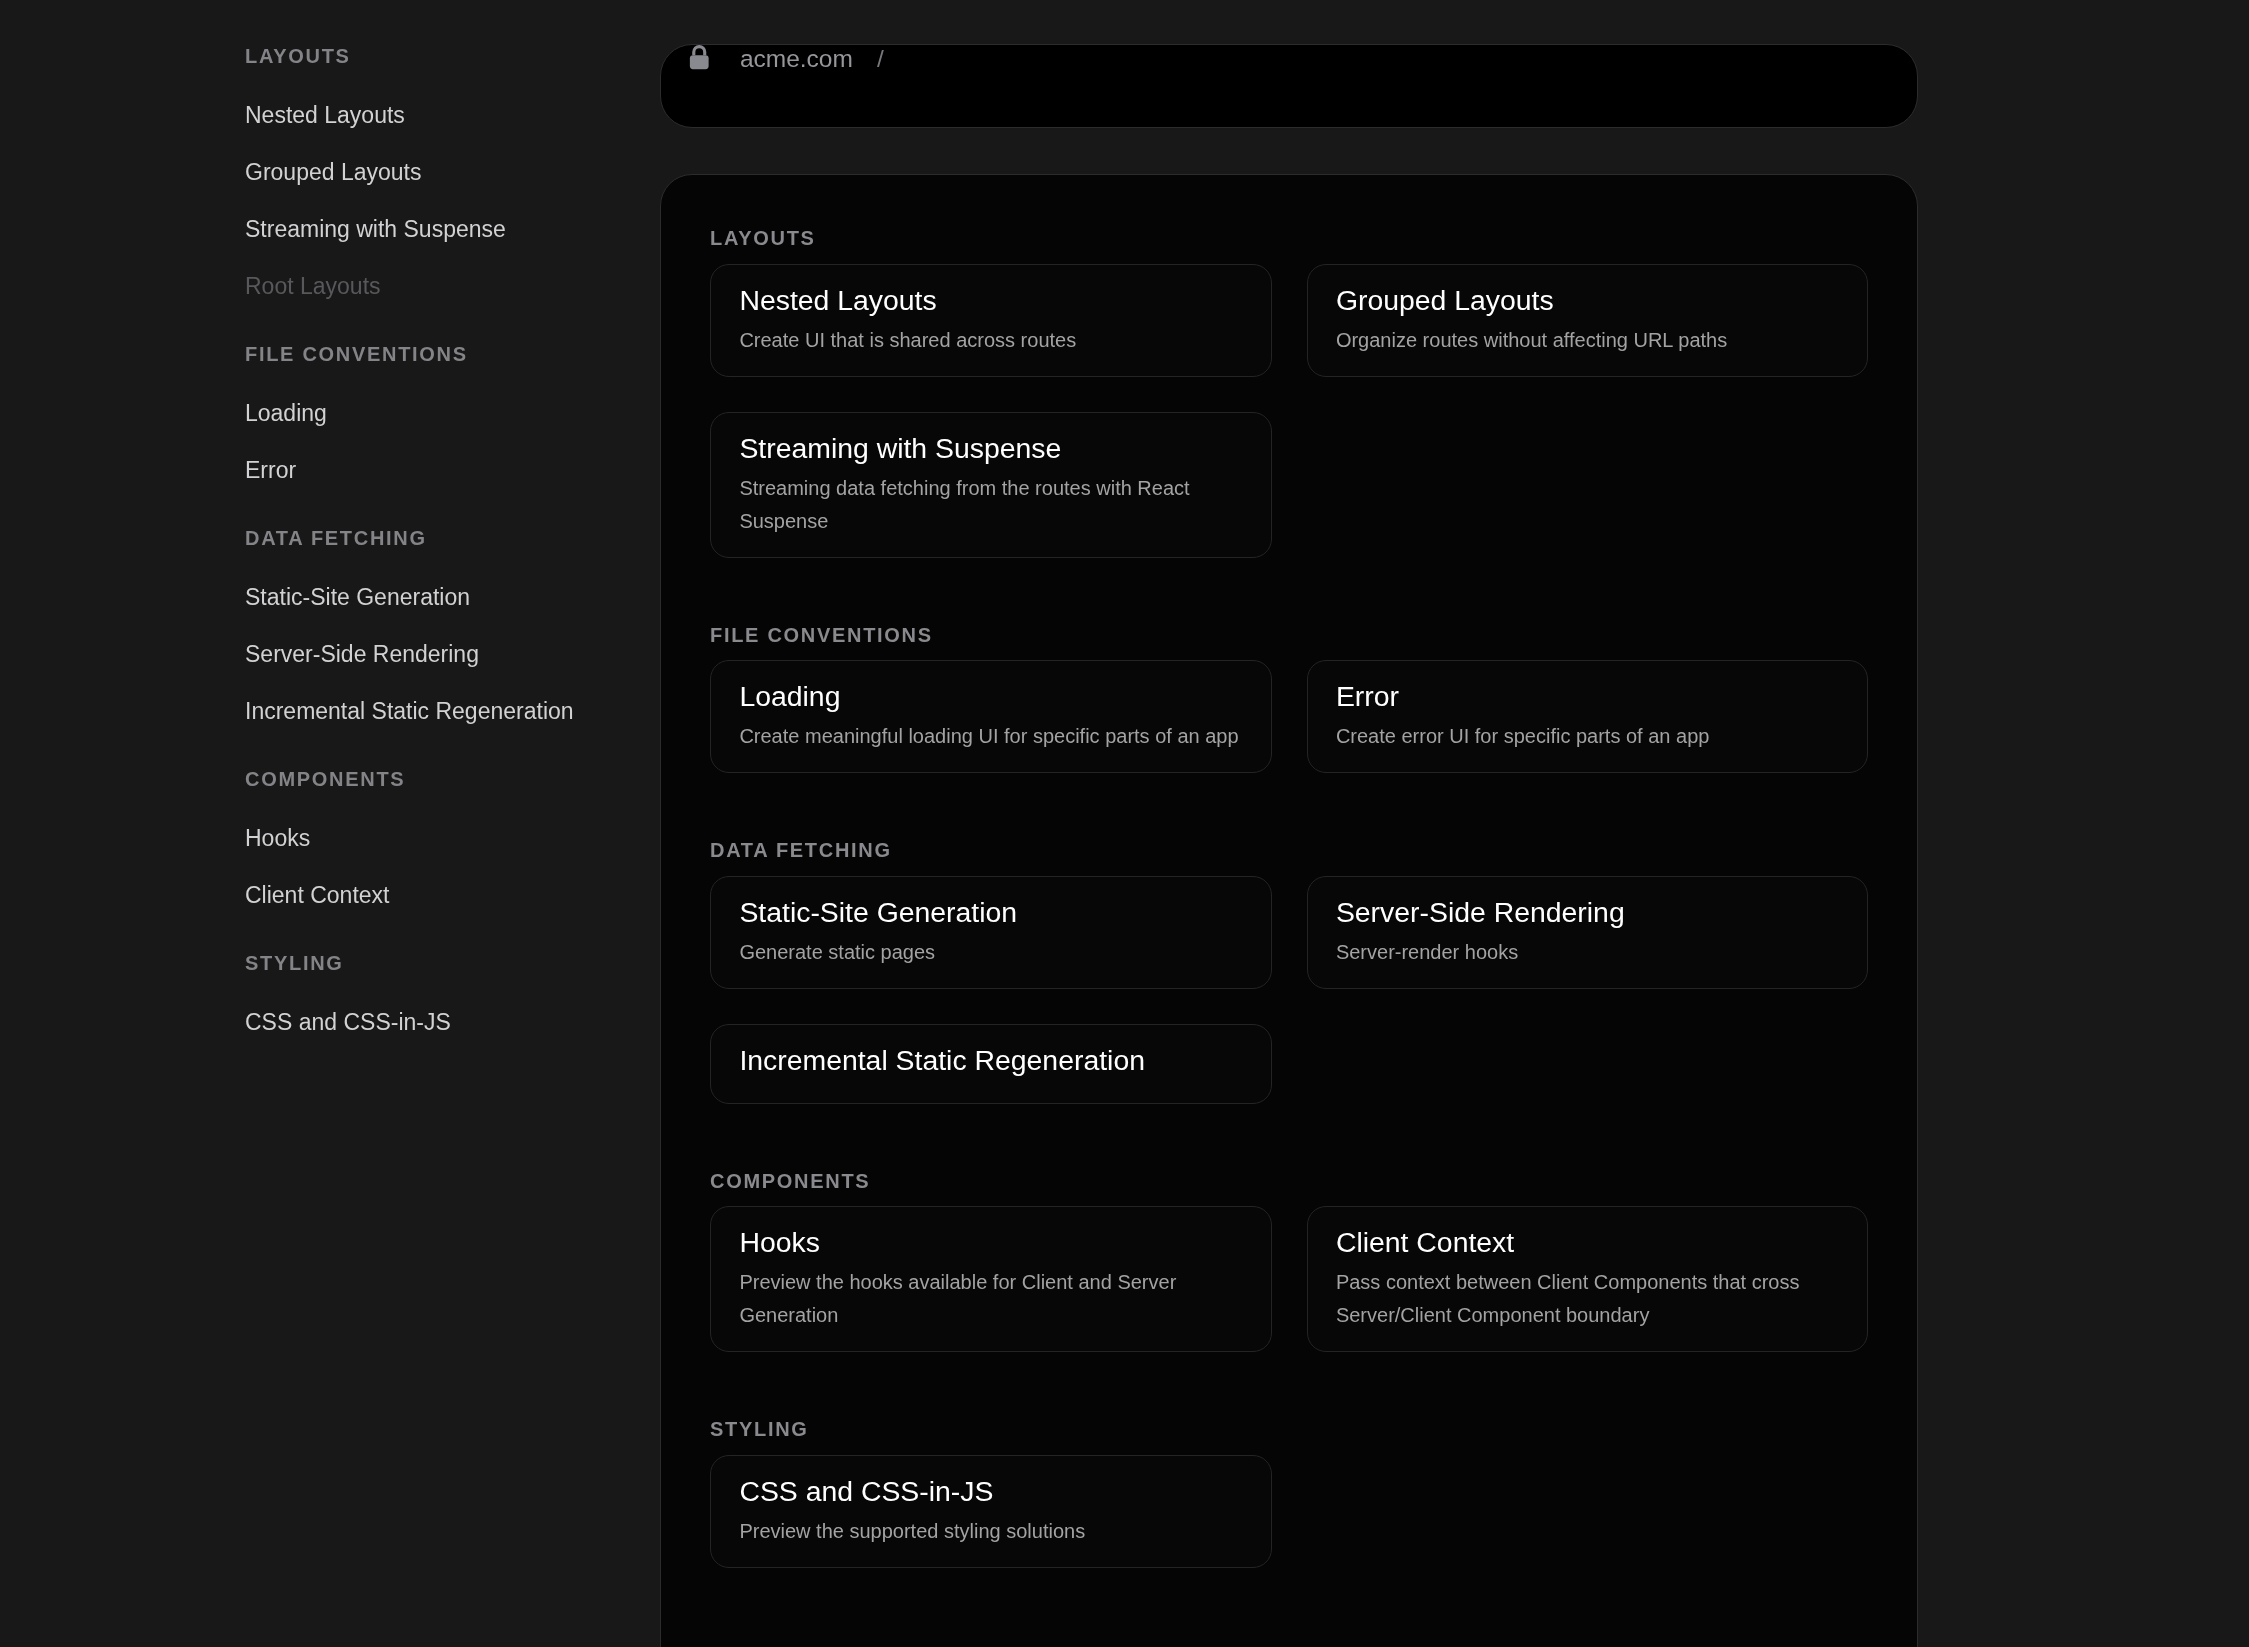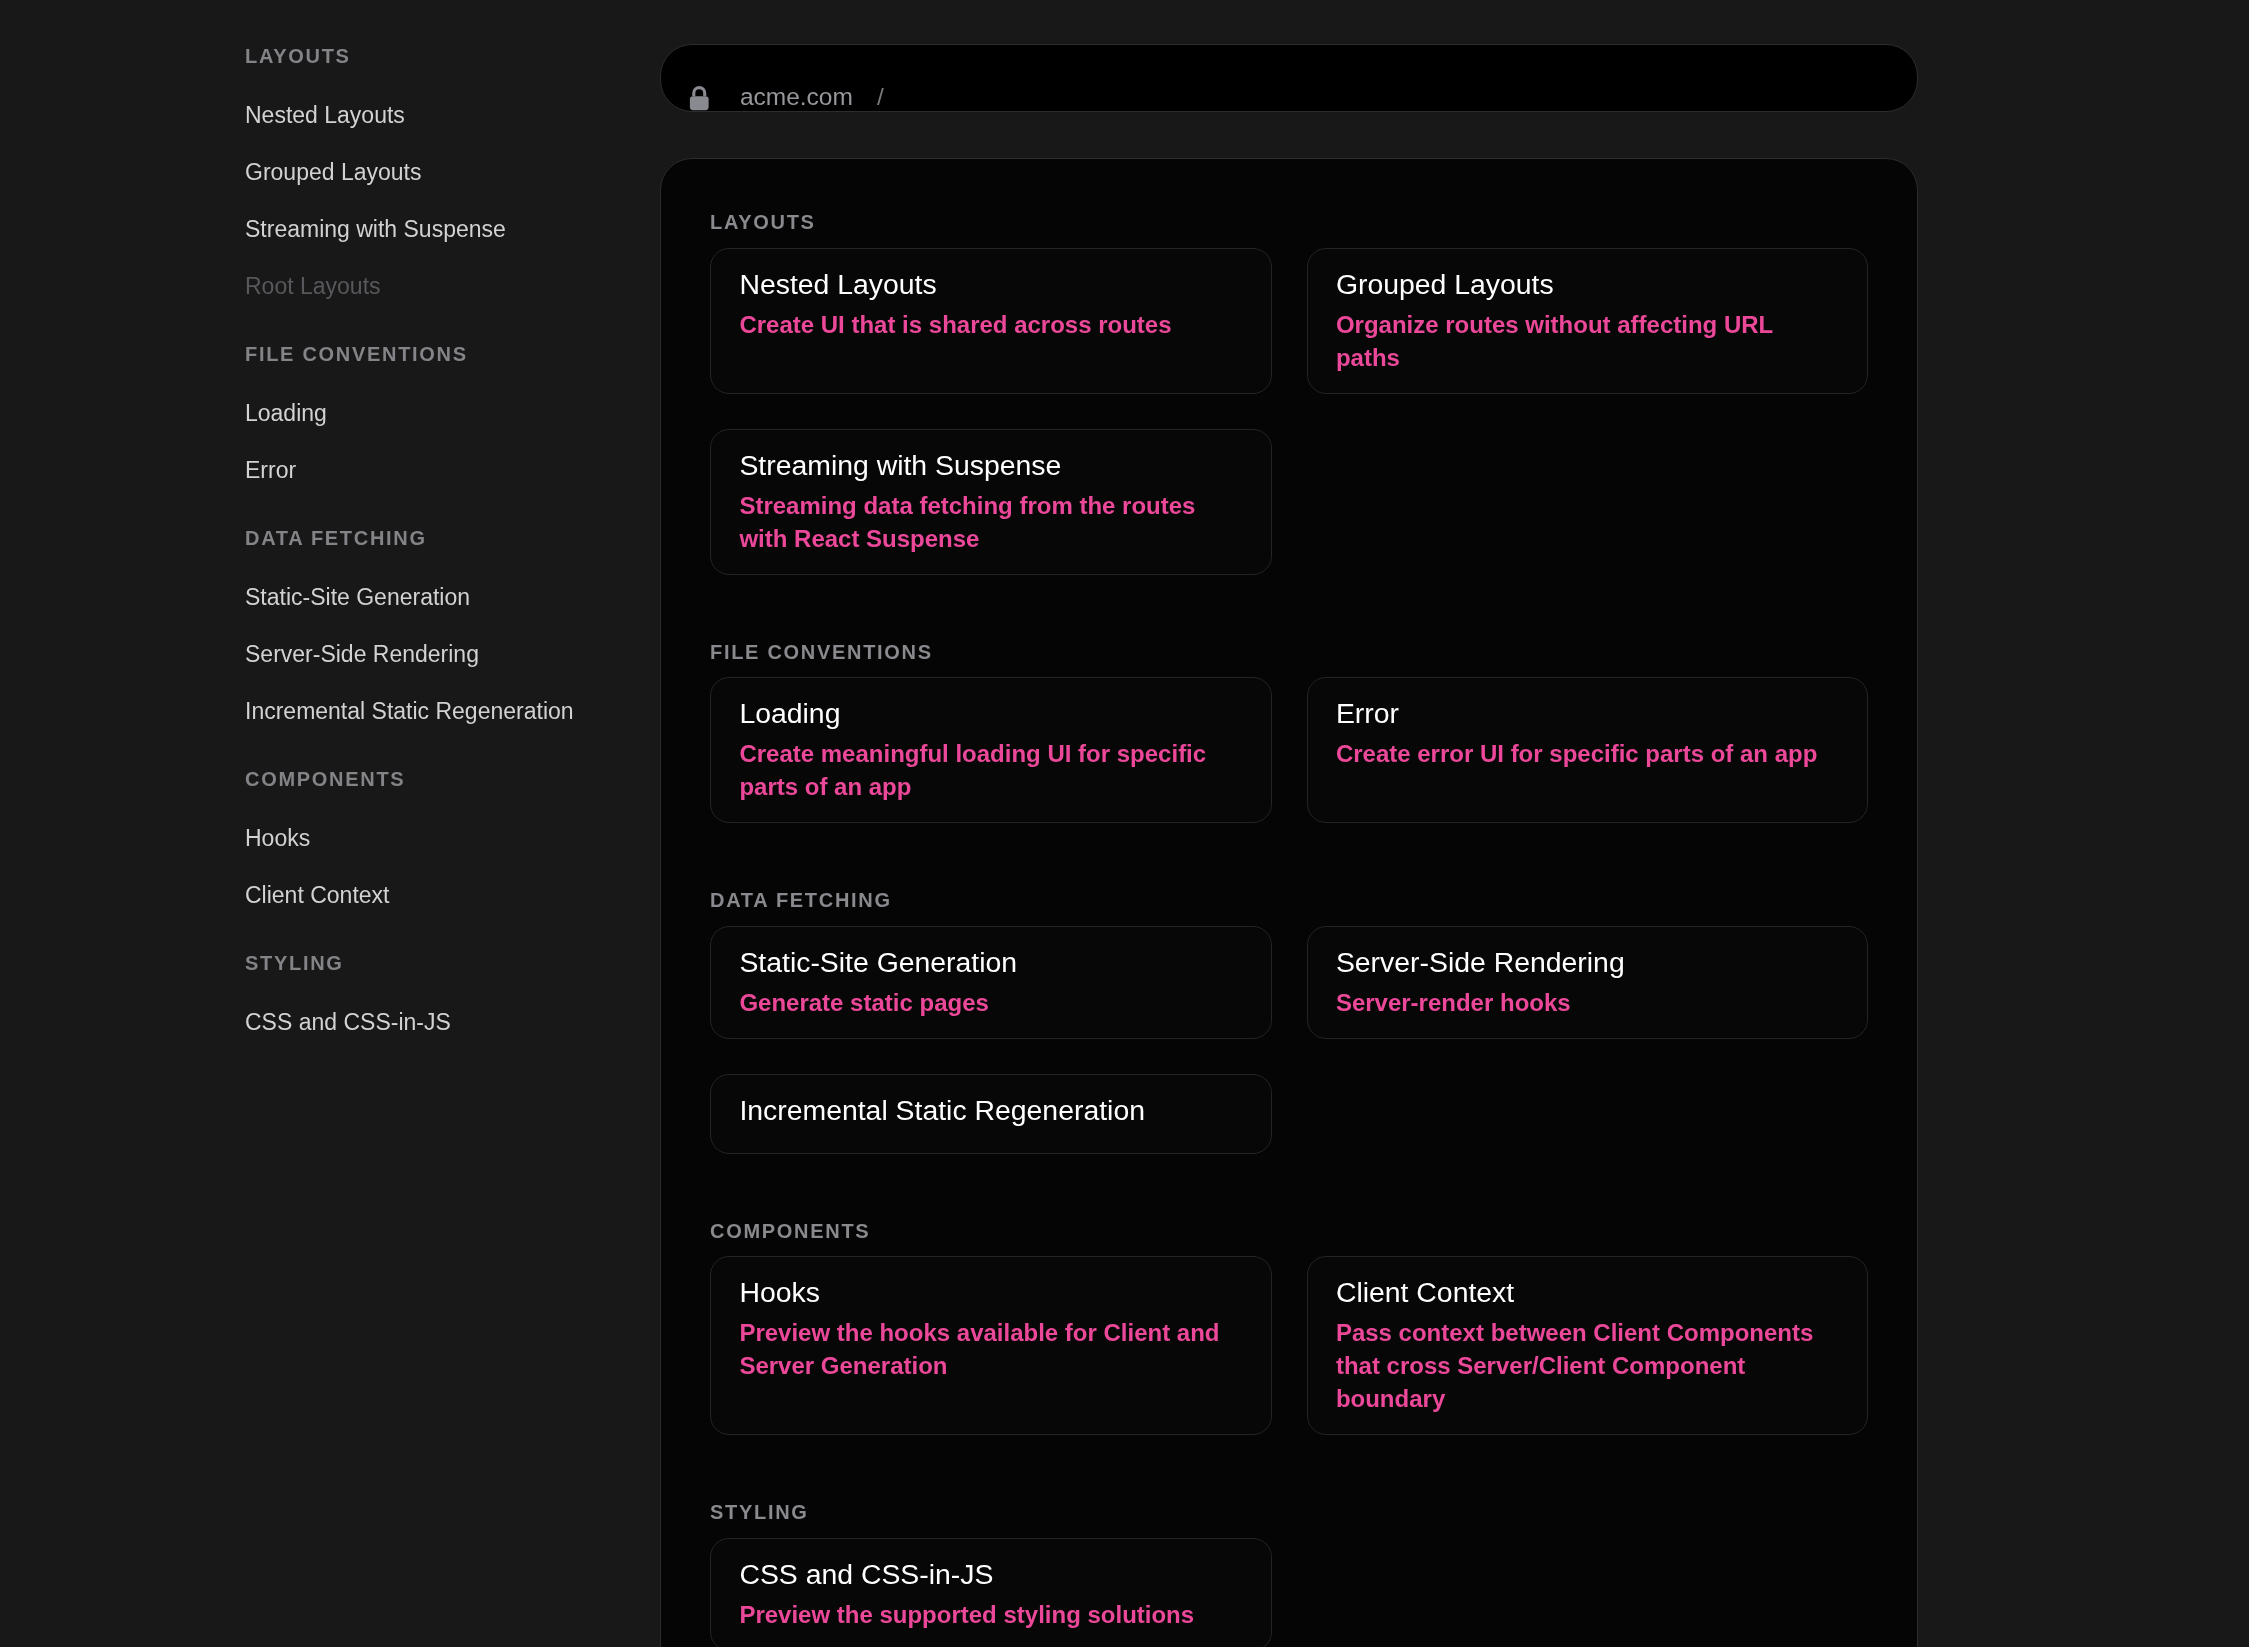--- a/index.html
+++ b/index.html
@@ -26,23 +26,23 @@
     height: 57px; display: flex; align-items: center;
     font-size: 23px; font-weight: 500; color: #d2d2d4;
     cursor: pointer; white-space: nowrap;
   }
   .side-item.disabled { color: #58585c; cursor: default; }
 
   
   .main-col { flex: 0 0 1258px; padding-top: 44px; }
 
   .address-bar {
-    height: 68px; width: 100%;
+    height: 84px; width: 100%;
     background: #000; border: 1.6px solid #2c2c2e; border-radius: 32px;
-    display: flex; align-items: flex-end; padding: 0 28.4px;
+    display: flex; align-items: flex-start; padding: 0 28.4px;
     margin-bottom: 46px;
   }
   .lock { width: 20.5px; height: 25px; flex: 0 0 auto; margin-right: 30px; }
   .addr-domain { font-size: 24.5px; font-weight: 500; color: #96969b; }
   .addr-sep { font-size: 24.5px; color: #77777c; margin-left: 24px; }
 
   .content-panel {
     background: #050506; border: 1.6px solid #2c2c2e; border-radius: 32px;
     padding: 51px 49px; min-height: 1588px;
   }
@@ -57,21 +57,21 @@
   }
   .card {
     background: #070708; border: 1.6px solid #242426; border-radius: 19px;
     padding: 19px 28.4px; cursor: pointer;
   }
   .card-title {
     font-size: 28.4px; line-height: 32px; font-weight: 500; color: #ffffff;
     margin-bottom: 8px;
   }
   .card-desc {
-    font-size: 24px; line-height: 33px; font-weight: 700; color: #ec4899;
+    font-size: 20px; line-height: 33px; font-weight: 400; color: #a3a3a3;
   }
 </style>
 </head>
 <body>
 
 <div class="app">
 
   <nav class="sidebar">
       <div class="side-section">
         <div class="side-label">LAYOUTS</div>

